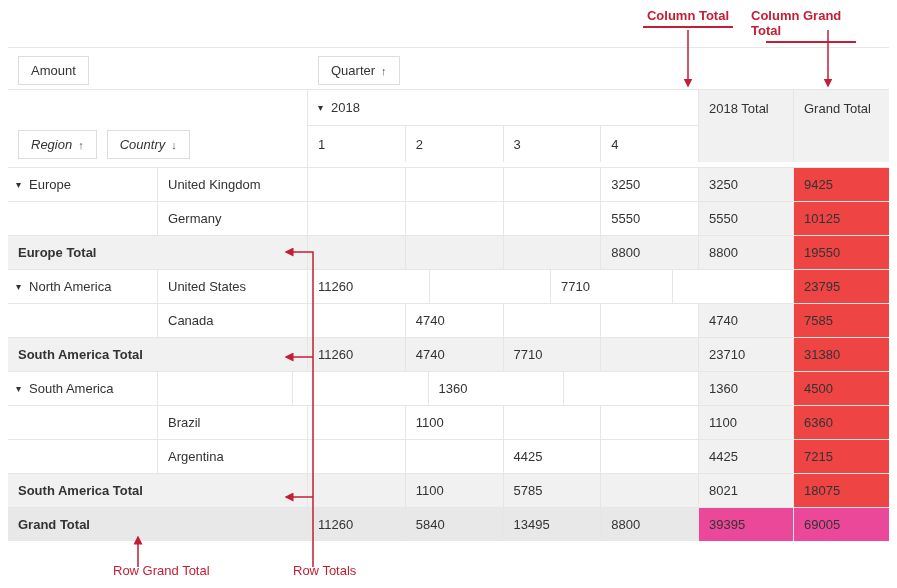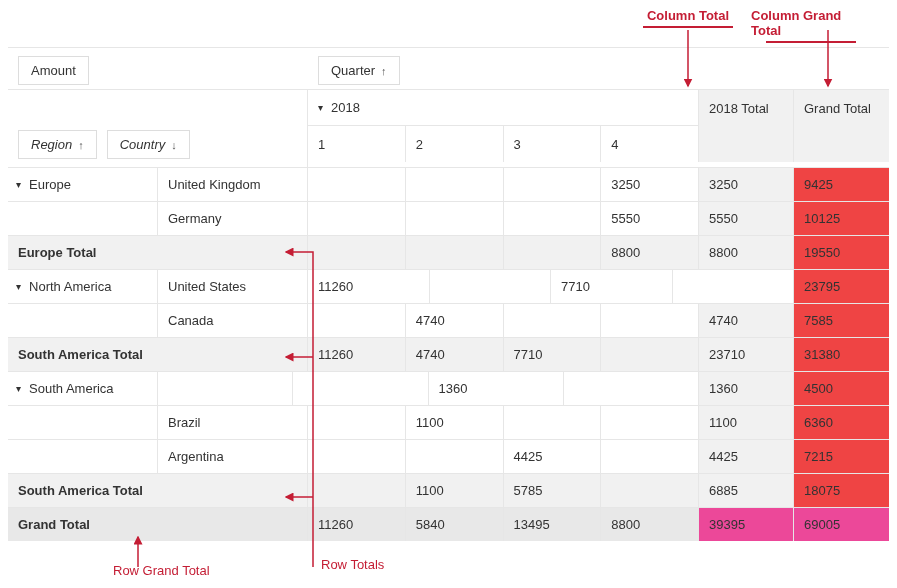--- a/index.html
+++ b/index.html
@@ -398,36 +398,36 @@
         <div class="d-cell"></div>
         <div class="t-cell">4425</div>
         <div class="gt-cell">7215</div>
       </div>
       <div class="data-row total-row">
         <div class="merged-label">South America Total</div>
         <div class="d-cell"></div>
         <div class="d-cell">1100</div>
         <div class="d-cell">5785</div>
         <div class="d-cell"></div>
-        <div class="t-cell">6885</div>
+        <div class="t-cell">8021</div>
         <div class="gt-cell">18075</div>
       </div>
       <div class="data-row grand-row">
         <div class="merged-label">Grand Total</div>
         <div class="d-cell">11260</div>
         <div class="d-cell">5840</div>
         <div class="d-cell">13495</div>
         <div class="d-cell">8800</div>
         <div class="t-cell">39395</div>
         <div class="gt-cell">69005</div>
       </div>
     </div>
 
 </div>
 
 <div class="annot-bottom">
   <div class="annot-b-item" style="left:105px; top:18px;">
     <span>Row Grand Total</span>
   </div>
-  <div class="annot-b-item" style="left:285px; top:12px;margin-left:28px;">
+  <div class="annot-b-item" style="left:285px; top:18px;">
     <span>Row Totals</span>
   </div>
 </div>
 
 </body></html>

